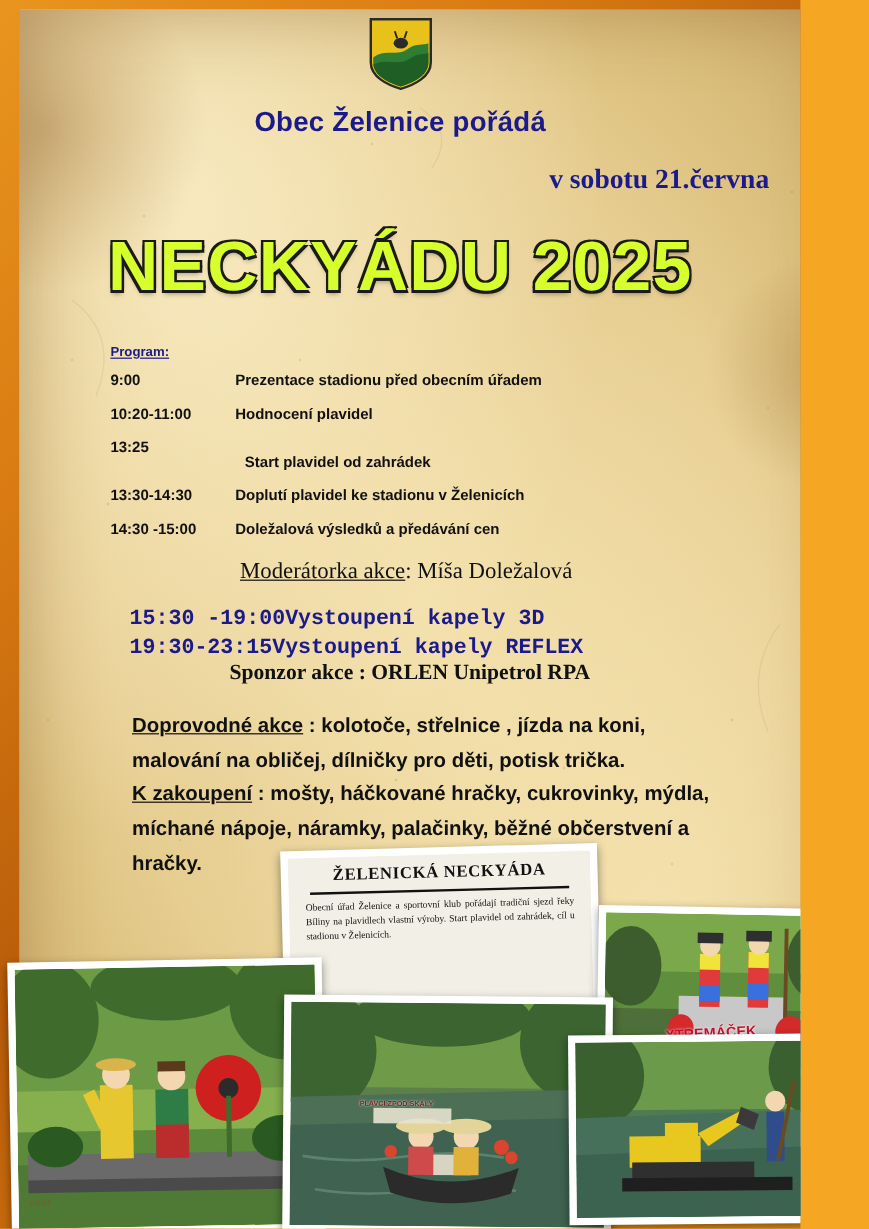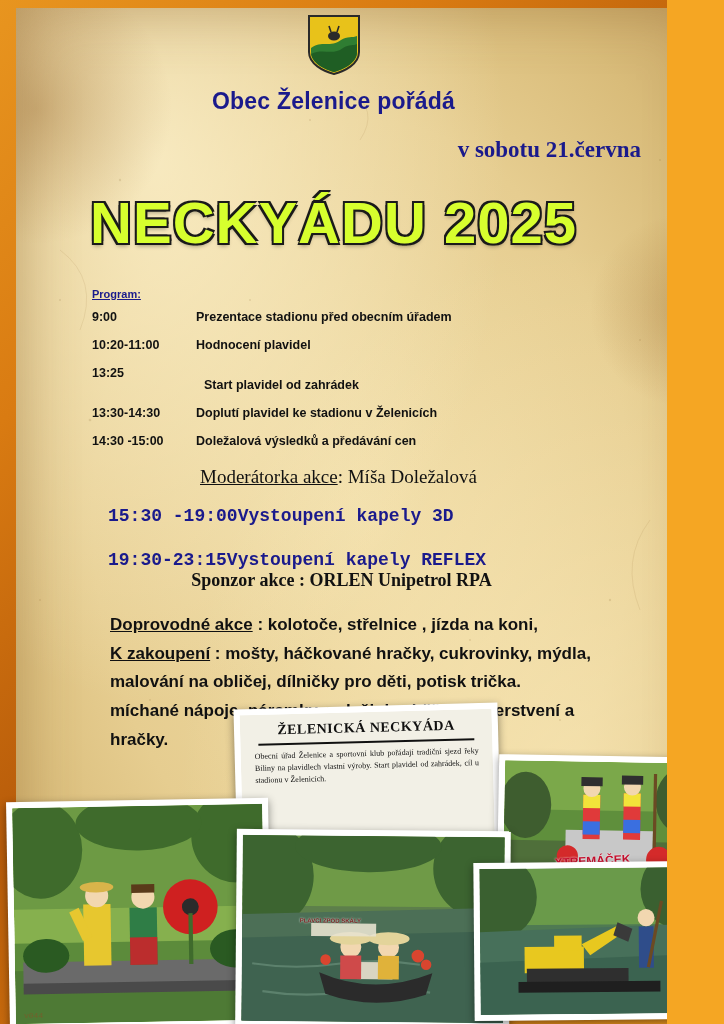--- a/index.html
+++ b/index.html
@@ -133,21 +133,21 @@
   .moderator span.u { text-decoration: underline; }
 
   .band {
     margin: 18px 0 0 82px;
     font-family: Liberation Mono, monospace;
     font-weight: bold;
     font-size: 18px;
     color: #1a1a8c;
   }
   .band .t { display: inline-block; min-width: 118px; }
-  .band2 { margin-top: 24px; }
+  .band2 { margin-top: 4px; }
 
   .sponsor {
     text-align: center;
     font-family: "Liberation Serif", serif;
     font-weight: bold;
     font-size: 18px;
     color: #111;
     padding-left: 16px;
   }
 
@@ -199,21 +199,21 @@
   .caption-overlay {
     position: absolute;
     font-family: "Liberation Sans", sans-serif;
     font-weight: bold;
     color: #c8102e;
     text-shadow: 0 0 2px #fff;
   }
   .corner-mark {
     position: absolute;
     left: 24px;
-    bottom: 4px;
+    bottom: 16px;
     font-family: Liberation Mono, monospace;
     font-size: 8px;
     color: #7b5a2a;
     opacity: .8;
   }
 </style>
 </head>
 <body>
 
 <div class="poster">
@@ -299,22 +299,22 @@
       <span class="t">15:30 -19:00</span><span>Vystoupení kapely  3D</span>
     </div>
     <div class="band band2">
       <span class="t">19:30-23:15</span><span>Vystoupení kapely  REFLEX</span>
     </div>
 
     <div class="sponsor">Sponzor akce : ORLEN Unipetrol RPA</div>
 
     <div class="info">
       <p><span class="u">Doprovodné akce</span><span> : kolotoče, střelnice , jízda na koni,</span></p>
+      <p> malování na obličej, dílničky pro děti, potisk trička.</p>
       <p><span class="u">K zakoupení</span><span> : mošty, háčkované hračky, cukrovinky, mýdla,</span></p>
-      <p> malování na obličej, dílničky pro děti, potisk trička.</p>
       <p>míchané nápoje, náramky, palačinky, běžné občerstvení a</p>
       <p>hračky.</p>
     </div>
   </div>
 
   <div class="photo" id="photo-flyer">
     <div class="img">
       <div class="flyer-inner">
         <div class="ft">ŽELENICKÁ NECKYÁDA</div>
         <div class="fl"></div>

